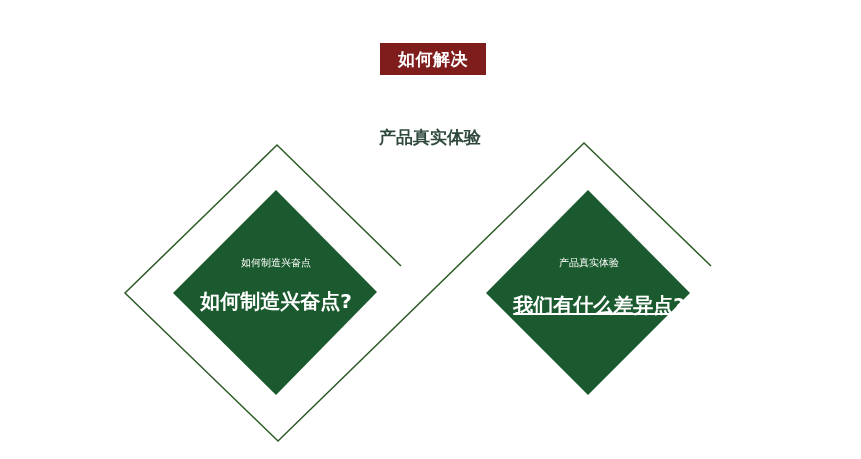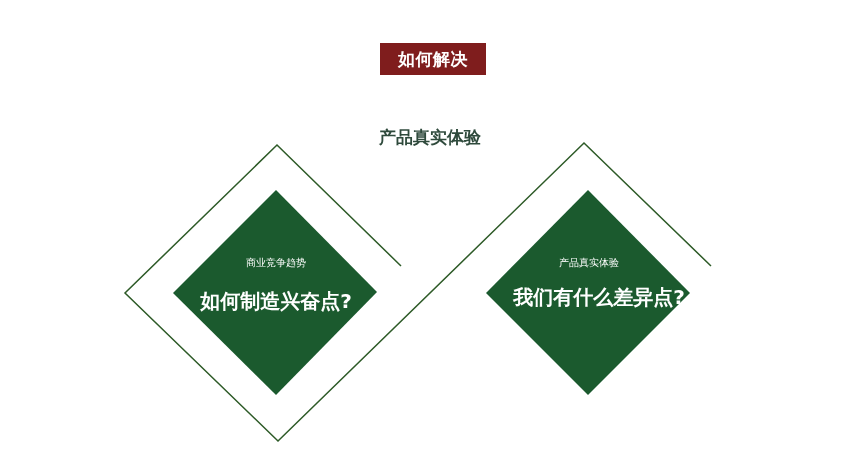--- a/index.html
+++ b/index.html
@@ -19,17 +19,17 @@
 </div>
 
 <div class="subtitle">产品真实体验</div>
 
 <svg class="lines" width="861" height="459">
   <polyline points="401,266 277,145 125,293 278,441 584,143 711,266" fill="none" stroke="#2d5a27" stroke-width="1.5"></polyline>
   <polygon points="276,190 377,292 276,395 173,293" fill="#1b5a2e"></polygon>
   <polygon points="588,190 690,293 588,395 486,293" fill="#1b5a2e"></polygon>
 </svg>
 
-<div class="card-text card-small" style="left:206px;top:256px;width:140px;">商业竞争趋势</div>
+<div class="card-text card-small" style="left:206px;top:256px;width:140px;">如何制造兴奋点</div>
 <div class="card-text card-big" style="left:186px;top:288px;width:180px;">如何制造兴奋点?</div>
 
 <div class="card-text card-small" style="left:519px;top:256px;width:140px;font-family:Liberation Serif, serif;">产品真实体验</div>
-<div class="card-text card-big" style="left:499px;top:284px;width:200px;">我们有什么差异点?</div>
+<div class="card-text card-big" style="left:499px;top:292px;width:200px;text-decoration:underline;">我们有什么差异点?</div>
 
 </body></html>

